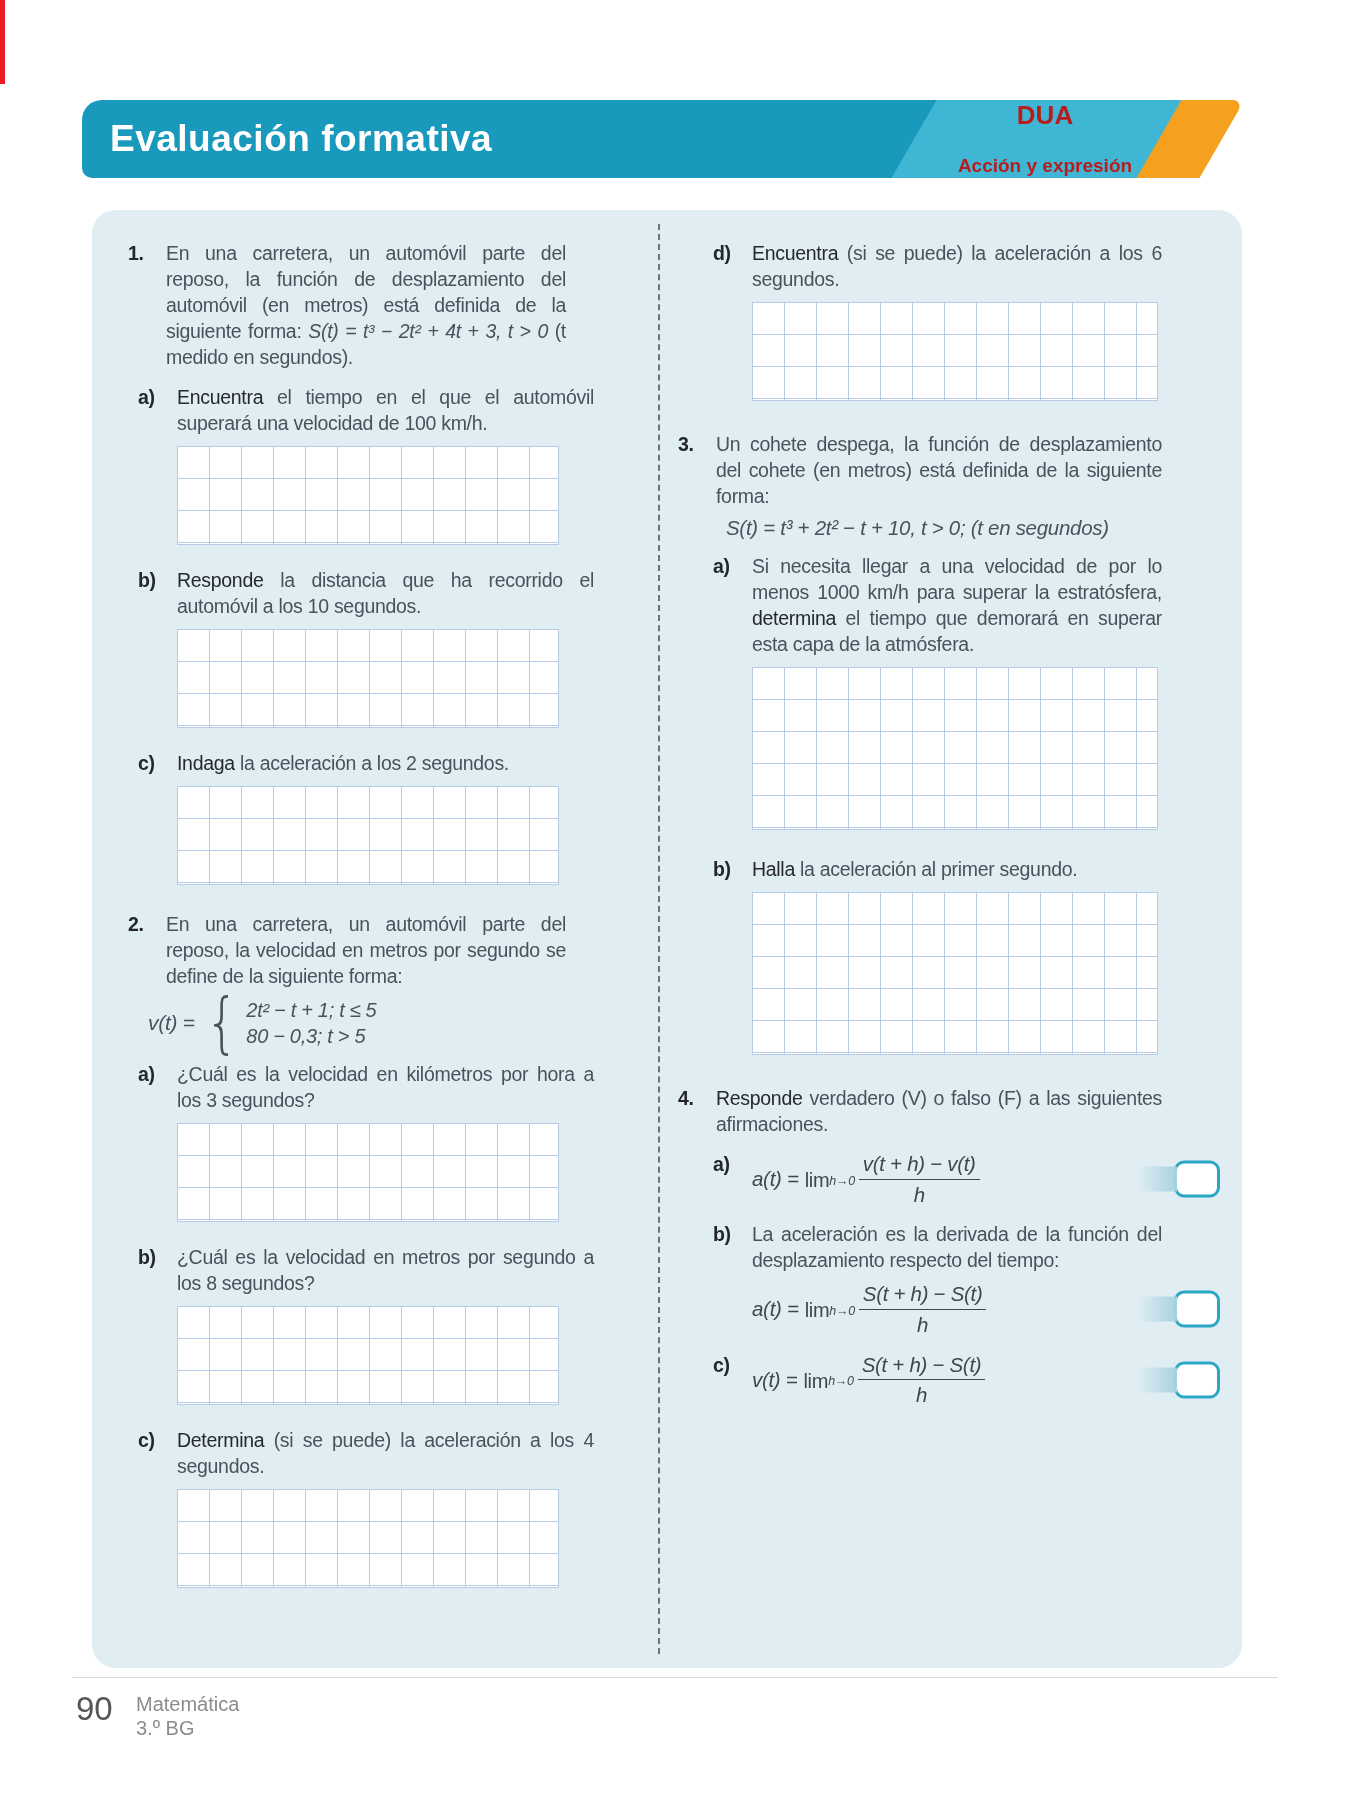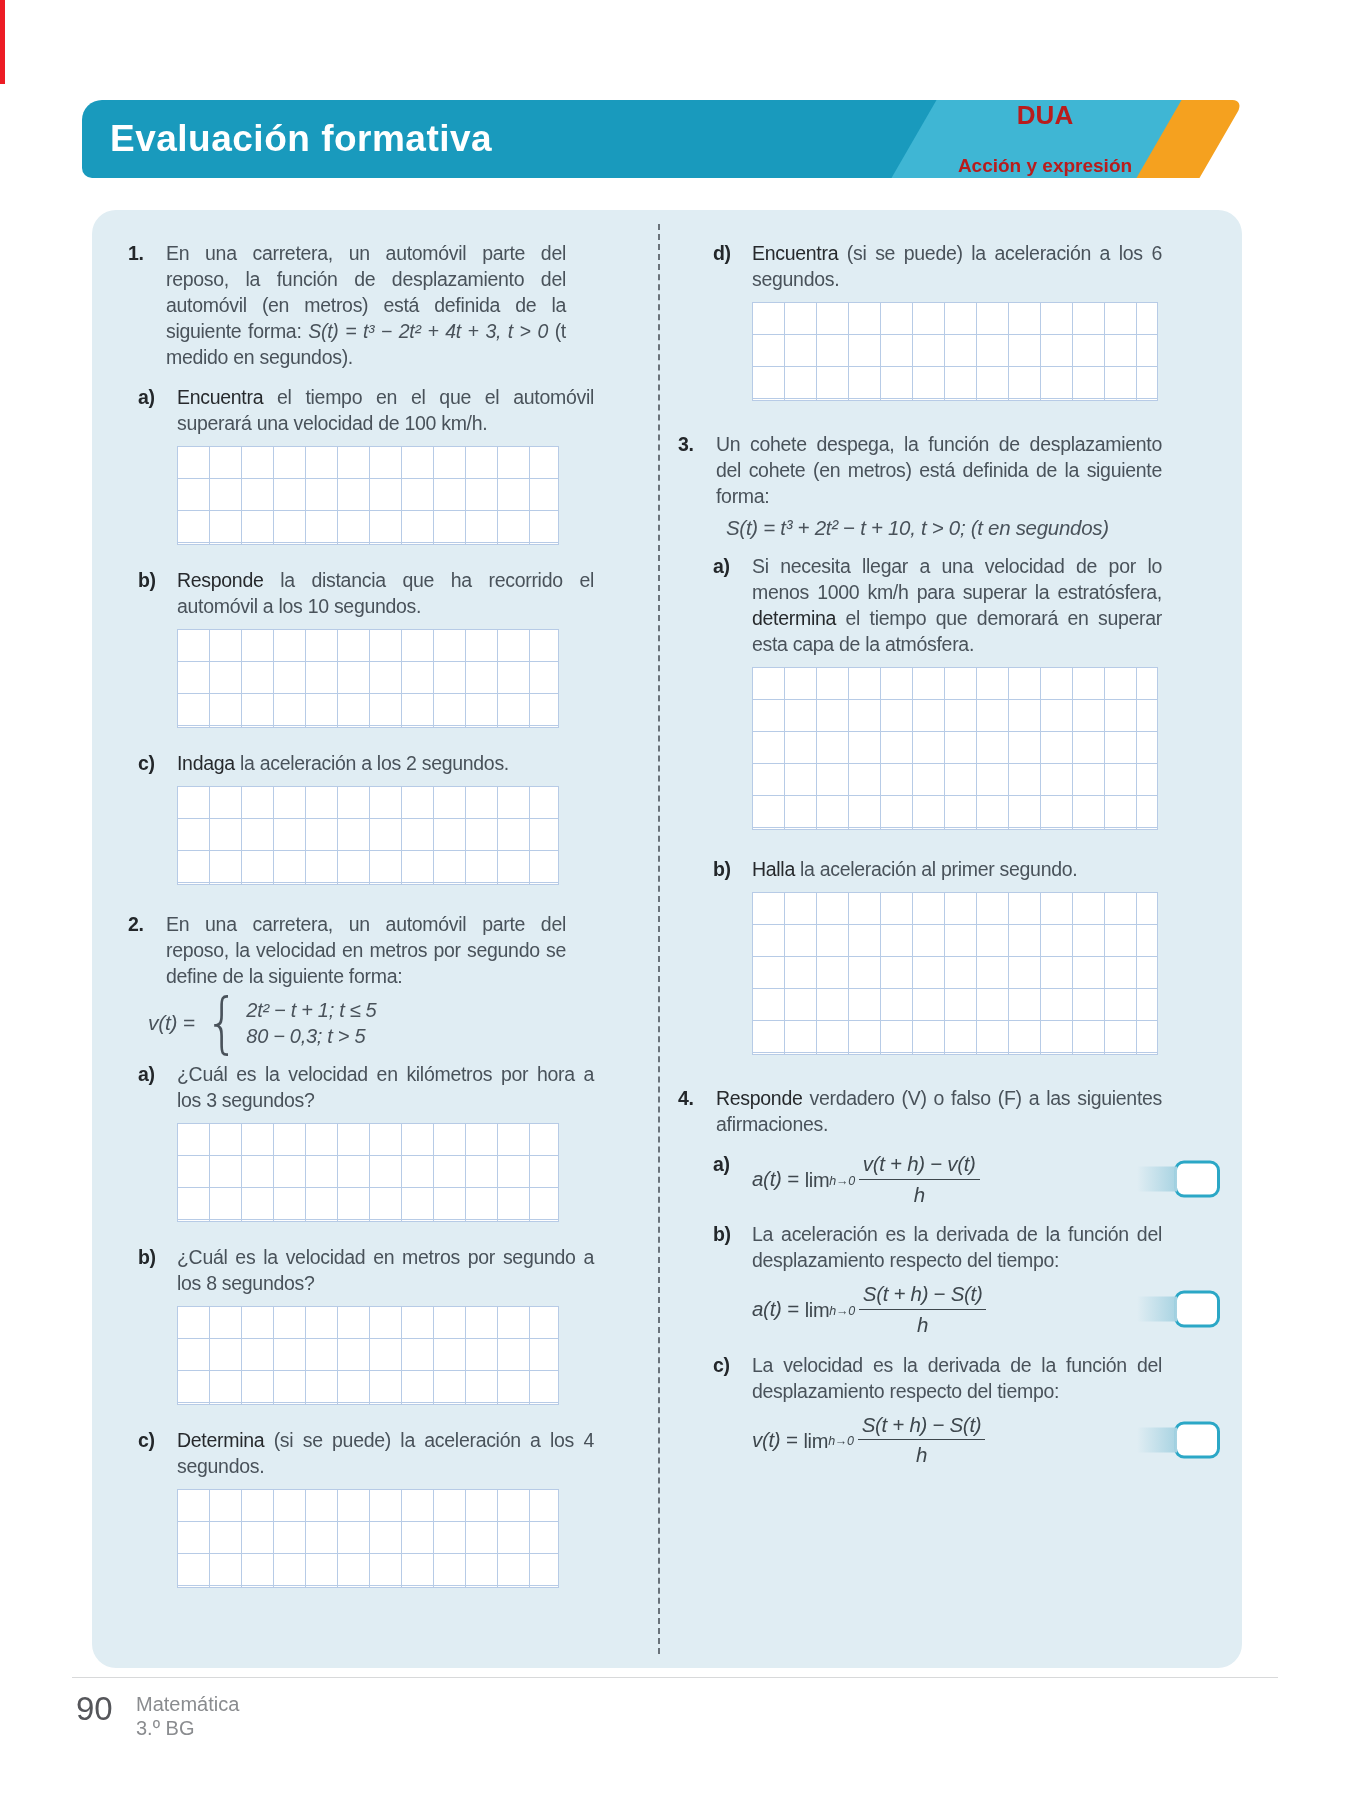--- a/index.html
+++ b/index.html
@@ -241,21 +241,20 @@
               <span class="num math">S(t + h) − S(t)</span>
               <span class="den math">h</span>
             </span>
           </span>
           <div class="vf-box"></div>
         </div>
       </div>
 
       <div class="item">
         <span class="ilabel">c)</span>
-        <span>La velocidad es la derivada de la función del desplazamiento respecto del tiempo:</span>
         <div class="limrow">
           <span class="limformula">
             <span class="math">v(t) = </span>
             <span class="lim">
               <span class="lim-w">lim</span>
               <span class="lim-s math">h→0</span>
             </span>
             <span class="frac">
               <span class="num math">S(t + h) − S(t)</span>
               <span class="den math">h</span>

